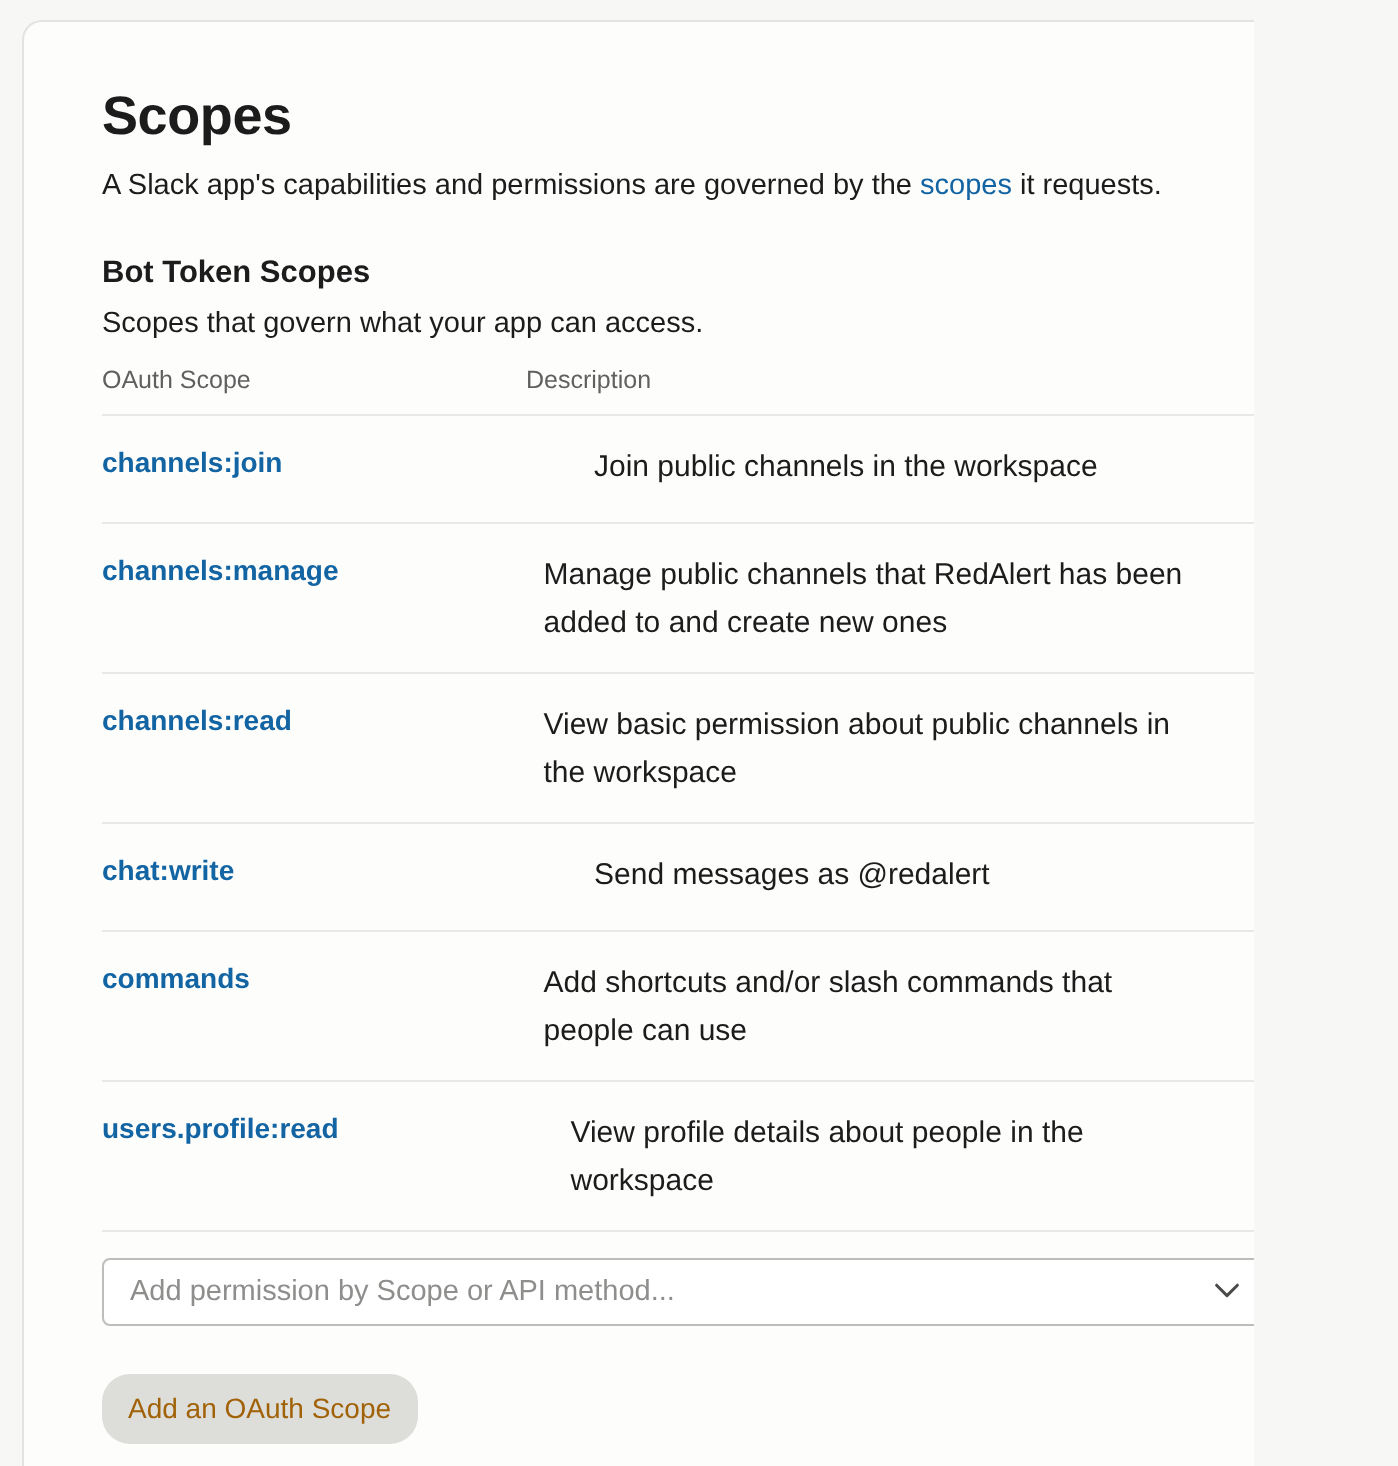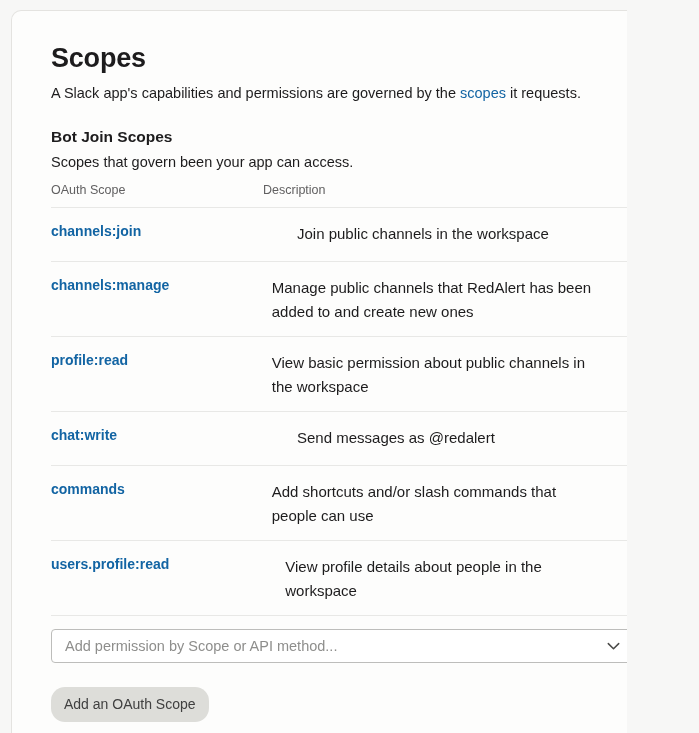--- a/index.html
+++ b/index.html
@@ -182,41 +182,41 @@
     display: flex; align-items: center; justify-content: center;
   }
 
   .add-btn-row { margin-top: 24px; }
   .add-btn {
     background: #ddddd9;
     border: none;
     border-radius: 14px;
     padding: 9px 13px 10px 13px;
     font-size: 14px;
-    color: #404040;
+    color: #a16207;
     font-family: "Liberation Sans", sans-serif;
     cursor: pointer;
     line-height: 16px;
   }
 </style>
 </head>
 <body>
 
 <div class="page">
   <div class="card">
     <div class="card-inner">
 
       <h1 class="page-title">Scopes</h1>
 
       <p class="intro"><span>A Slack app's capabilities and permissions are governed by the </span><a href="#" class="link">scopes</a><span> it requests.</span></p>
 
       <div class="section-head">
         <div class="section-head-texts">
-          <div class="section-title">Bot Join Scopes</div>
-          <div class="section-sub">Scopes that govern been your app can access.</div>
+          <div class="section-title">Bot Token Scopes</div>
+          <div class="section-sub">Scopes that govern what your app can access.</div>
         </div>
         <button class="caret-btn" aria-label="collapse">
           <svg width="12" height="8" viewBox="0 0 12 8">
             <path d="M0 0 L12 0 L6 7 Z" fill="#1d1c1d"></path>
           </svg>
         </button>
       </div>
 
       <div class="scope-table">
 
@@ -250,21 +250,21 @@
                 <path d="M5 1.5 h5 v1.8 h-5 z" fill="none" stroke="#545256" stroke-width="1.2"></path>
                 <path d="M1.2 3.6 h12.6" stroke="#545256" stroke-width="1.3" fill="none" stroke-linecap="round"></path>
                 <path d="M3 3.9 h9 v11 a1.2 1.2 0 0 1 -1.2 1.2 h-6.6 a1.2 1.2 0 0 1 -1.2 -1.2 z" fill="none" stroke="#545256" stroke-width="1.2"></path>
                 <path d="M6 6.6 v7 M9 6.6 v7" stroke="#545256" stroke-width="1.1" fill="none" stroke-linecap="round"></path>
               </svg>
             </button>
           </div>
         </div>
 
         <div class="trow">
-          <a href="#" class="cell-scope">profile:read</a>
+          <a href="#" class="cell-scope">channels:read</a>
           <div class="cell-desc">View basic permission about public channels in the workspace</div>
           <div class="cell-action">
             <button class="trash-btn" aria-label="delete">
               <svg width="15" height="17" viewBox="0 0 15 17">
                 <path d="M5 1.5 h5 v1.8 h-5 z" fill="none" stroke="#545256" stroke-width="1.2"></path>
                 <path d="M1.2 3.6 h12.6" stroke="#545256" stroke-width="1.3" fill="none" stroke-linecap="round"></path>
                 <path d="M3 3.9 h9 v11 a1.2 1.2 0 0 1 -1.2 1.2 h-6.6 a1.2 1.2 0 0 1 -1.2 -1.2 z" fill="none" stroke="#545256" stroke-width="1.2"></path>
                 <path d="M6 6.6 v7 M9 6.6 v7" stroke="#545256" stroke-width="1.1" fill="none" stroke-linecap="round"></path>
               </svg>
             </button>

